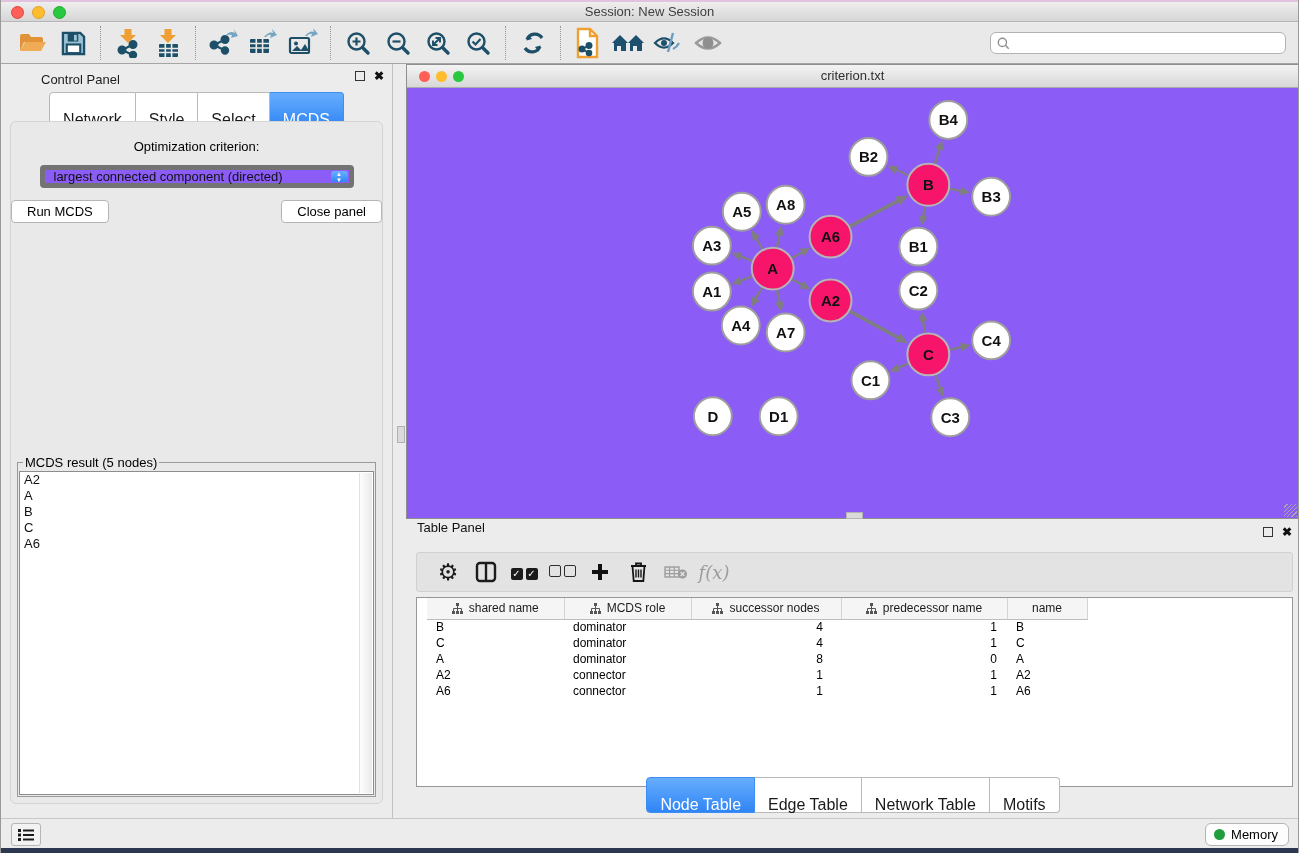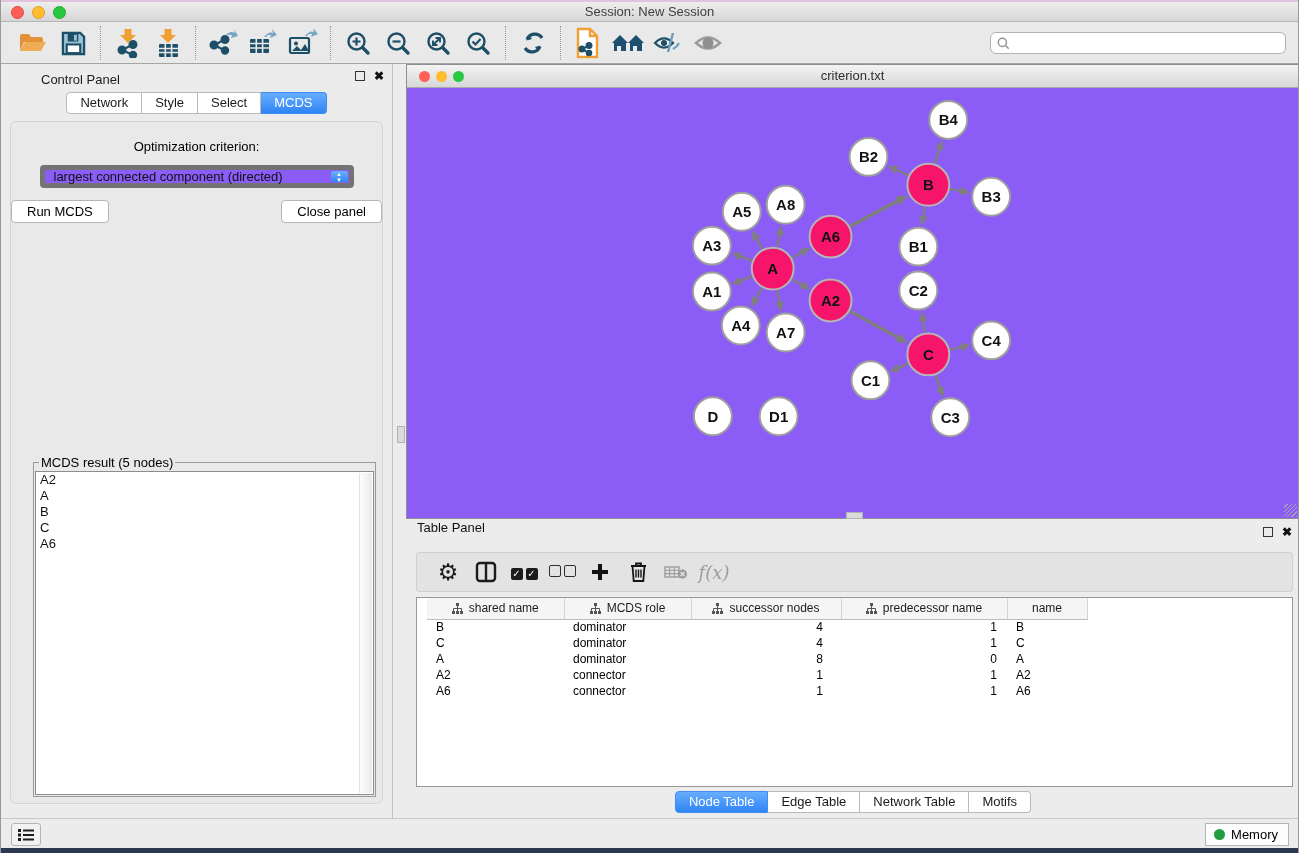--- a/index.html
+++ b/index.html
@@ -33,41 +33,41 @@
   
   .control-panel { position:absolute; left:0; top:64px; width:392px; height:754px;
     background:#ececec; border-right:1px solid #c2c2c2; }
   .panel-head { position:relative; height:28px; }
   .panel-head .ptitle { position:absolute; left:11px; top:8px; font-size:13px; color:#1d1d1d;margin-left:29px; }
   .panel-icos { position:absolute; right:8px; top:7px; display:flex; gap:9px; align-items:center; }
   .float-ico { width:10px; height:10px; border:1.6px solid #333; display:inline-block; }
   .x-ico { font-size:12px; font-weight:bold; color:#111; line-height:10px; }
 
   .seg-tabs { display:flex; justify-content:center; }
-  .seg { height:22px; line-height:20px; padding:0 13px; background:#fff; border:1px solid #b9b9b9;
-    border-left:none; font-size:13px; color:#1a1a1a; cursor:default; }
+  .seg { height:22px; line-height:20px; padding:17px 13px; background:#fff; border:1px solid #b9b9b9;
+    border-left:none; font-size:16px; color:#1a1a1a; cursor:default; }
   .seg:first-child { border-left:1px solid #b9b9b9; border-radius:4px 0 0 4px; }
   .seg:last-child { border-radius:0 4px 4px 0; }
   .seg.active { background:linear-gradient(#67adfd,#2f85f6); color:#fff; border-color:#3d8df2; }
 
   .cp-body { position:absolute; left:9px; right:9px; top:57px; bottom:14px;
     background:#e9e9e9; border:1px solid #d4d4d4; border-radius:6px; }
   .opt-label { text-align:center; margin-top:17px; font-size:13px; color:#000; }
   .dropdown { margin:11px auto 0; width:314px; height:23px; background:#8b5cf6;
     border:5px solid #737373; border-radius:4px; position:relative; font-size:13px;
     display:flex; align-items:center; padding-left:9px; }
   .stepper { position:absolute; right:1px; top:1px; bottom:1px; width:17px; border-radius:3px;
     background:linear-gradient(#6db0fd,#2f86f6); color:#fff; display:flex; flex-direction:column;
     align-items:center; justify-content:center; font-size:6px; line-height:6px; }
   .btn-row { display:flex; justify-content:space-between; gap:16px; margin-top:12px; }
   .macbtn { height:23px; padding:0 15px; background:#fff; border:1px solid #b5b5b5;
     border-radius:4px; font-size:13px; font-family:"Liberation Sans",sans-serif; cursor:default; }
 
   fieldset.result { position:absolute; left:6px; right:6px; top:333px; bottom:6px;
-    border:1px solid #9a9a9a; padding:1px;margin-left:16px; }
+    border:1px solid #9a9a9a; padding:1px; }
   fieldset.result legend { font-size:13px; color:#000; padding:0 2px; margin-left:4px; }
   .result-list { position:relative; width:100%; height:100%; background:#fff;
     border:1px solid #8d8d8d; overflow:hidden; }
   .result-item { font-size:13px; line-height:16px; padding-left:4px; }
   .vscroll { position:absolute; right:1px; top:1px; bottom:1px; width:13px;
     background:linear-gradient(to right,#fdfdfd,#eaeaea); border-left:1px solid #e2e2e2; }
 
   
   .net-window { position:absolute; left:405px; top:64px; width:893px; height:455px;
     border:1px solid #8f8f8f; background:#fff; }
@@ -112,21 +112,21 @@
   td.ar2 { text-align:right; padding-right:10px; }
 
   .tp-tabs { position:absolute; left:0; right:0; bottom:5px; display:flex; justify-content:center; }
 
   
   .statusbar { position:absolute; left:0; right:0; top:818px; height:30px; background:#ececec;
     border-top:1px solid #c8c8c8; }
   .list-btn { position:absolute; left:10px; top:4px; width:30px; height:23px; background:#f2f2f2;
     border:1px solid #b5b5b5; border-radius:3px; display:flex; align-items:center; justify-content:center; }
   .memory-btn { position:absolute; right:9px; top:4px; height:23px; padding:0 10px 0 8px;
-    background:#fdfdfd; border:1px solid #b5b5b5; border-radius:0; display:flex; align-items:center;
+    background:#fdfdfd; border:1px solid #b5b5b5; border-radius:6px; display:flex; align-items:center;
     gap:6px; font-size:13px; font-family:"Liberation Sans",sans-serif; }
   .memdot { width:11px; height:11px; border-radius:50%; background:#1f9d3f; }
   .wallpaper { position:absolute; left:0; right:0; bottom:0; height:5px; background:#2c3850; }
 </style>
 </head>
 <body>
 
 <div class="app">
 
   <div class="titlebar">

